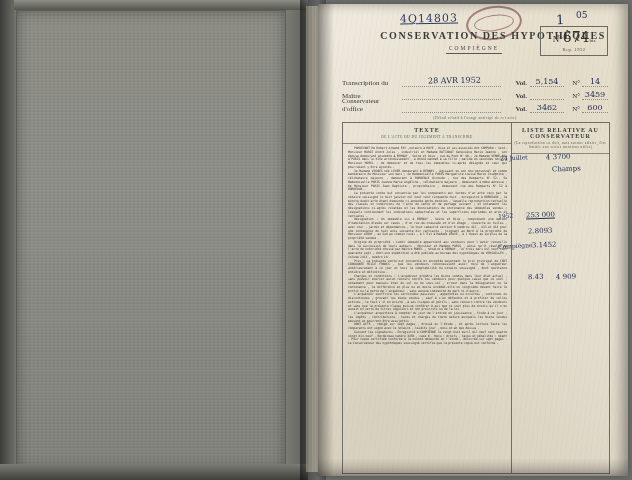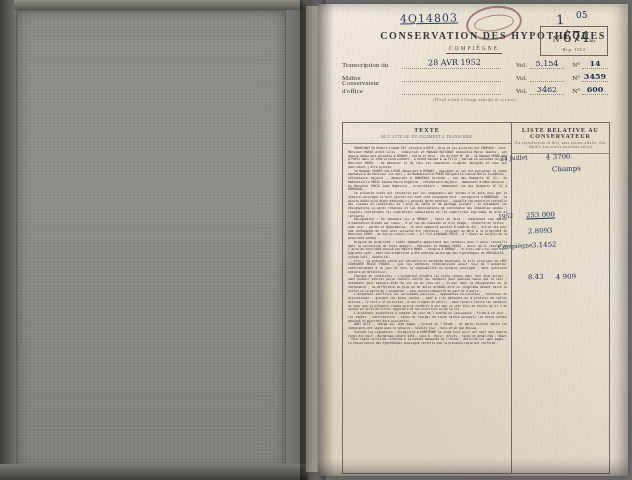--- a/index.html
+++ b/index.html
@@ -193,21 +193,21 @@
   .numero-box .nsub {
     display: block;
     font-size: 4.5px;
     letter-spacing: 0.5px;
     color: #55554f;
     margin-top: 2px;
   }
 
   .field-rows {
     position: absolute;
-    left: 24px; top: 54px;
+    left: 24px; top: 72px;
     width: 266px;
     font-family: "Liberation Serif", serif;
     font-size: 7px;
     color: #3b3b38;
   }
   .frow {
     display: flex;
     align-items: flex-end;
     height: 11px;
     margin-bottom: 2px;
@@ -221,38 +221,37 @@
   }
   .fhand {
     position: absolute;
     left: 26px; bottom: 1px;
     font-family: "DejaVu Serif", serif;
     font-size: 8px;
     color: #26305a;
     transform: rotate(-1deg);
     margin-top: 32px;
   }
-  .fvol { width: 26px; flex: none; text-align: right; padding-right: 3px; }
+  .fvol { width: 26px; flex: none; text-align: right; padding-right: 3px; font-weight: bold; }
   .fvolv {
     width: 34px; flex: none;
     border-bottom: 1px dotted #8b8b82;
     font-family: "DejaVu Serif", serif;
     font-size: 8px;
     color: #26305a;
     text-align: center;
   }
   .fno { width: 16px; flex: none; text-align: right; padding-right: 2px; }
   .fnov {
     width: 26px; flex: none;
     border-bottom: 1px dotted #8b8b82;
     font-family: "DejaVu Serif", serif;
     font-size: 8px;
     color: #26305a;
     text-align: center;
-    font-weight: bold;
   }
   .frow-wide .fdots-wide {
     flex: 1 1 auto;
     border-bottom: 1px dotted #8b8b82;
     height: 9px;
   }
   .salaires {
     width: 90px; flex: none; text-align: center;
   }
   .subnote {

